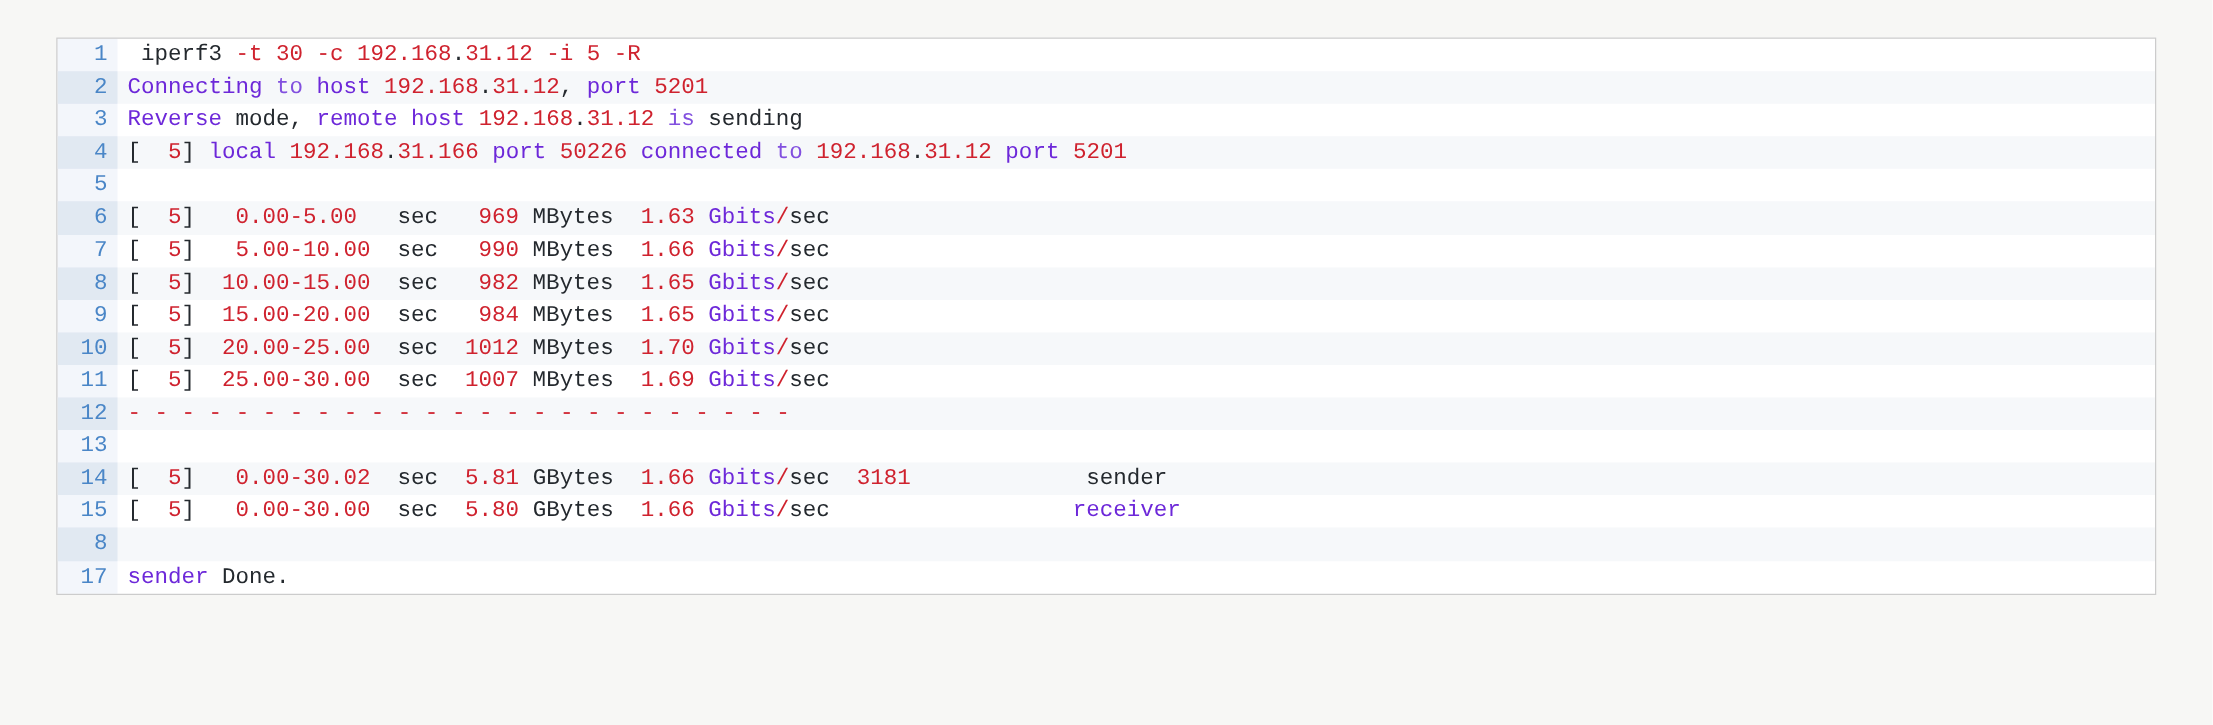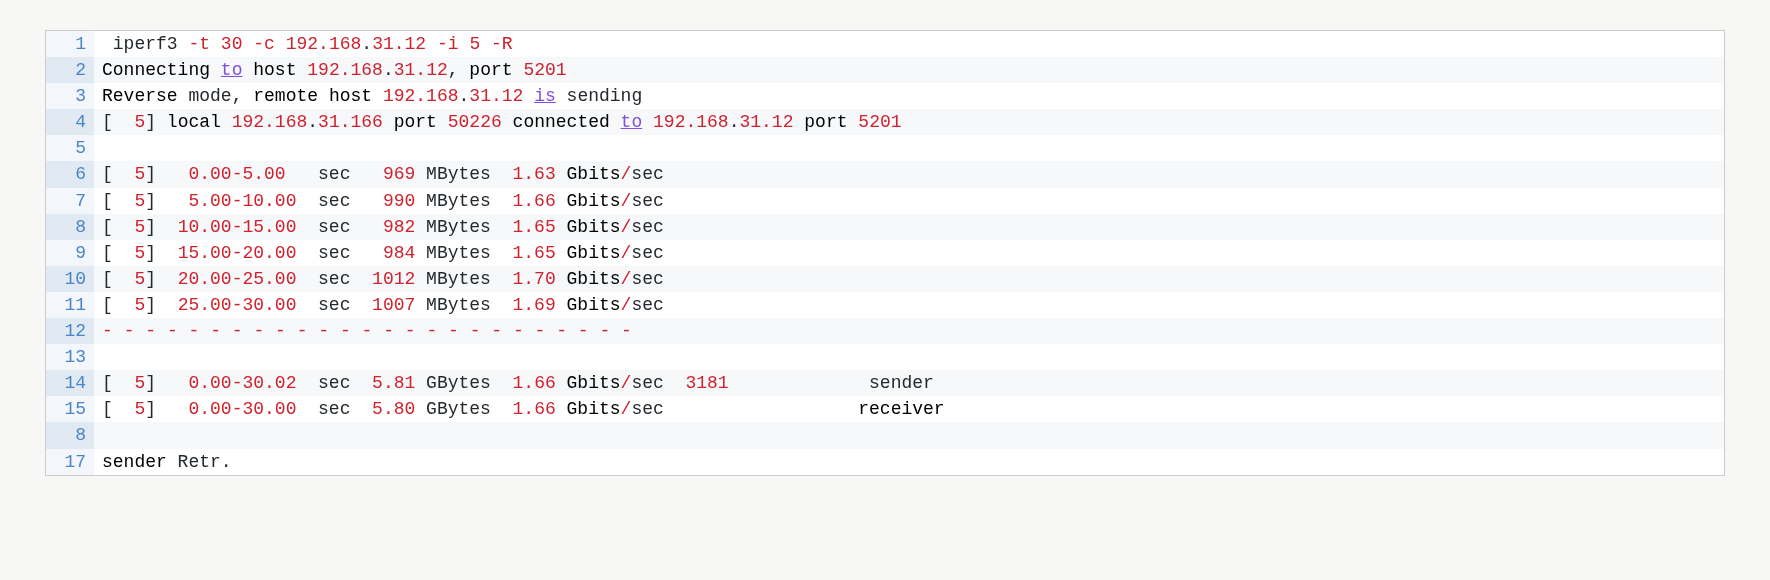--- a/index.html
+++ b/index.html
@@ -32,23 +32,23 @@
     background: rgba(100,140,200,0.08);
   }
   .line:nth-child(even) .gutter {
     background: rgba(100,140,200,0.14);
   }
   .code {
     padding-left: 8px;
     color: #24292e;
     text-align: center;
   }
-  .c-blue { color: #000000; font-family: Liberation Mono, monospace; }
+  .c-blue { color: #6d28d9; font-family: Liberation Mono, monospace; }
   .c-red  { color: #cf222e; }
-  .c-kw   { color: #8250df; text-decoration: underline; }
+  .c-kw   { color: #8250df; }
   .c-plain{ color: #24292e; }
 </style>
 </head>
 <body>
 
 <div class="code-block" id="block">
     <div class="line"><div class="gutter">1</div><div class="code"><span class="c-plain"> iperf3 </span><span class="c-red">-t</span><span class="c-plain"> </span><span class="c-red">30</span><span class="c-plain"> </span><span class="c-red">-c</span><span class="c-plain"> </span><span class="c-red">192.168</span><span class="c-plain">.</span><span class="c-red">31.12</span><span class="c-plain"> </span><span class="c-red">-i</span><span class="c-plain"> </span><span class="c-red">5</span><span class="c-plain"> </span><span class="c-red">-R</span></div></div>
     <div class="line"><div class="gutter">2</div><div class="code"><span class="c-blue">Connecting</span><span class="c-plain"> </span><span class="c-kw">to</span><span class="c-plain"> </span><span class="c-blue">host</span><span class="c-plain"> </span><span class="c-red">192.168</span><span class="c-plain">.</span><span class="c-red">31.12</span><span class="c-plain">, </span><span class="c-blue">port</span><span class="c-plain"> </span><span class="c-red">5201</span></div></div>
     <div class="line"><div class="gutter">3</div><div class="code"><span class="c-blue">Reverse</span><span class="c-plain"> mode, </span><span class="c-blue">remote</span><span class="c-plain"> </span><span class="c-blue">host</span><span class="c-plain"> </span><span class="c-red">192.168</span><span class="c-plain">.</span><span class="c-red">31.12</span><span class="c-plain"> </span><span class="c-kw">is</span><span class="c-plain"> sending</span></div></div>
     <div class="line"><div class="gutter">4</div><div class="code"><span class="c-plain">[  </span><span class="c-red">5</span><span class="c-plain">] </span><span class="c-blue">local</span><span class="c-plain"> </span><span class="c-red">192.168</span><span class="c-plain">.</span><span class="c-red">31.166</span><span class="c-plain"> </span><span class="c-blue">port</span><span class="c-plain"> </span><span class="c-red">50226</span><span class="c-plain"> </span><span class="c-blue">connected</span><span class="c-plain"> </span><span class="c-kw">to</span><span class="c-plain"> </span><span class="c-red">192.168</span><span class="c-plain">.</span><span class="c-red">31.12</span><span class="c-plain"> </span><span class="c-blue">port</span><span class="c-plain"> </span><span class="c-red">5201</span></div></div>
@@ -57,14 +57,14 @@
     <div class="line"><div class="gutter">7</div><div class="code"><span class="c-plain">[  </span><span class="c-red">5</span><span class="c-plain">]   </span><span class="c-red">5.00-10.00</span><span class="c-plain">  sec   </span><span class="c-red">990</span><span class="c-plain"> MBytes  </span><span class="c-red">1.66</span><span class="c-plain"> </span><span class="c-blue">Gbits</span><span class="c-red">/</span><span class="c-plain">sec</span></div></div>
     <div class="line"><div class="gutter">8</div><div class="code"><span class="c-plain">[  </span><span class="c-red">5</span><span class="c-plain">]  </span><span class="c-red">10.00-15.00</span><span class="c-plain">  sec   </span><span class="c-red">982</span><span class="c-plain"> MBytes  </span><span class="c-red">1.65</span><span class="c-plain"> </span><span class="c-blue">Gbits</span><span class="c-red">/</span><span class="c-plain">sec</span></div></div>
     <div class="line"><div class="gutter">9</div><div class="code"><span class="c-plain">[  </span><span class="c-red">5</span><span class="c-plain">]  </span><span class="c-red">15.00-20.00</span><span class="c-plain">  sec   </span><span class="c-red">984</span><span class="c-plain"> MBytes  </span><span class="c-red">1.65</span><span class="c-plain"> </span><span class="c-blue">Gbits</span><span class="c-red">/</span><span class="c-plain">sec</span></div></div>
     <div class="line"><div class="gutter">10</div><div class="code"><span class="c-plain">[  </span><span class="c-red">5</span><span class="c-plain">]  </span><span class="c-red">20.00-25.00</span><span class="c-plain">  sec  </span><span class="c-red">1012</span><span class="c-plain"> MBytes  </span><span class="c-red">1.70</span><span class="c-plain"> </span><span class="c-blue">Gbits</span><span class="c-red">/</span><span class="c-plain">sec</span></div></div>
     <div class="line"><div class="gutter">11</div><div class="code"><span class="c-plain">[  </span><span class="c-red">5</span><span class="c-plain">]  </span><span class="c-red">25.00-30.00</span><span class="c-plain">  sec  </span><span class="c-red">1007</span><span class="c-plain"> MBytes  </span><span class="c-red">1.69</span><span class="c-plain"> </span><span class="c-blue">Gbits</span><span class="c-red">/</span><span class="c-plain">sec</span></div></div>
     <div class="line"><div class="gutter">12</div><div class="code"><span class="c-red">-</span><span class="c-plain"> </span><span class="c-red">-</span><span class="c-plain"> </span><span class="c-red">-</span><span class="c-plain"> </span><span class="c-red">-</span><span class="c-plain"> </span><span class="c-red">-</span><span class="c-plain"> </span><span class="c-red">-</span><span class="c-plain"> </span><span class="c-red">-</span><span class="c-plain"> </span><span class="c-red">-</span><span class="c-plain"> </span><span class="c-red">-</span><span class="c-plain"> </span><span class="c-red">-</span><span class="c-plain"> </span><span class="c-red">-</span><span class="c-plain"> </span><span class="c-red">-</span><span class="c-plain"> </span><span class="c-red">-</span><span class="c-plain"> </span><span class="c-red">-</span><span class="c-plain"> </span><span class="c-red">-</span><span class="c-plain"> </span><span class="c-red">-</span><span class="c-plain"> </span><span class="c-red">-</span><span class="c-plain"> </span><span class="c-red">-</span><span class="c-plain"> </span><span class="c-red">-</span><span class="c-plain"> </span><span class="c-red">-</span><span class="c-plain"> </span><span class="c-red">-</span><span class="c-plain"> </span><span class="c-red">-</span><span class="c-plain"> </span><span class="c-red">-</span><span class="c-plain"> </span><span class="c-red">-</span><span class="c-plain"> </span><span class="c-red">-</span></div></div>
     <div class="line"><div class="gutter">13</div></div>
     <div class="line"><div class="gutter">14</div><div class="code"><span class="c-plain">[  </span><span class="c-red">5</span><span class="c-plain">]   </span><span class="c-red">0.00-30.02</span><span class="c-plain">  sec  </span><span class="c-red">5.81</span><span class="c-plain"> GBytes  </span><span class="c-red">1.66</span><span class="c-plain"> </span><span class="c-blue">Gbits</span><span class="c-red">/</span><span class="c-plain">sec  </span><span class="c-red">3181</span><span class="c-plain">             sender</span></div></div>
     <div class="line"><div class="gutter">15</div><div class="code"><span class="c-plain">[  </span><span class="c-red">5</span><span class="c-plain">]   </span><span class="c-red">0.00-30.00</span><span class="c-plain">  sec  </span><span class="c-red">5.80</span><span class="c-plain"> GBytes  </span><span class="c-red">1.66</span><span class="c-plain"> </span><span class="c-blue">Gbits</span><span class="c-red">/</span><span class="c-plain">sec                  </span><span class="c-blue">receiver</span></div></div>
     <div class="line"><div class="gutter">8</div><div class="code"><span class="c-plain"></span></div></div>
-    <div class="line"><div class="gutter">17</div><div class="code"><span class="c-blue">sender</span><span class="c-plain"> Retr.</span></div></div>
+    <div class="line"><div class="gutter">17</div><div class="code"><span class="c-blue">sender</span><span class="c-plain"> Done.</span></div></div>
   </div>
 
 </body></html>

